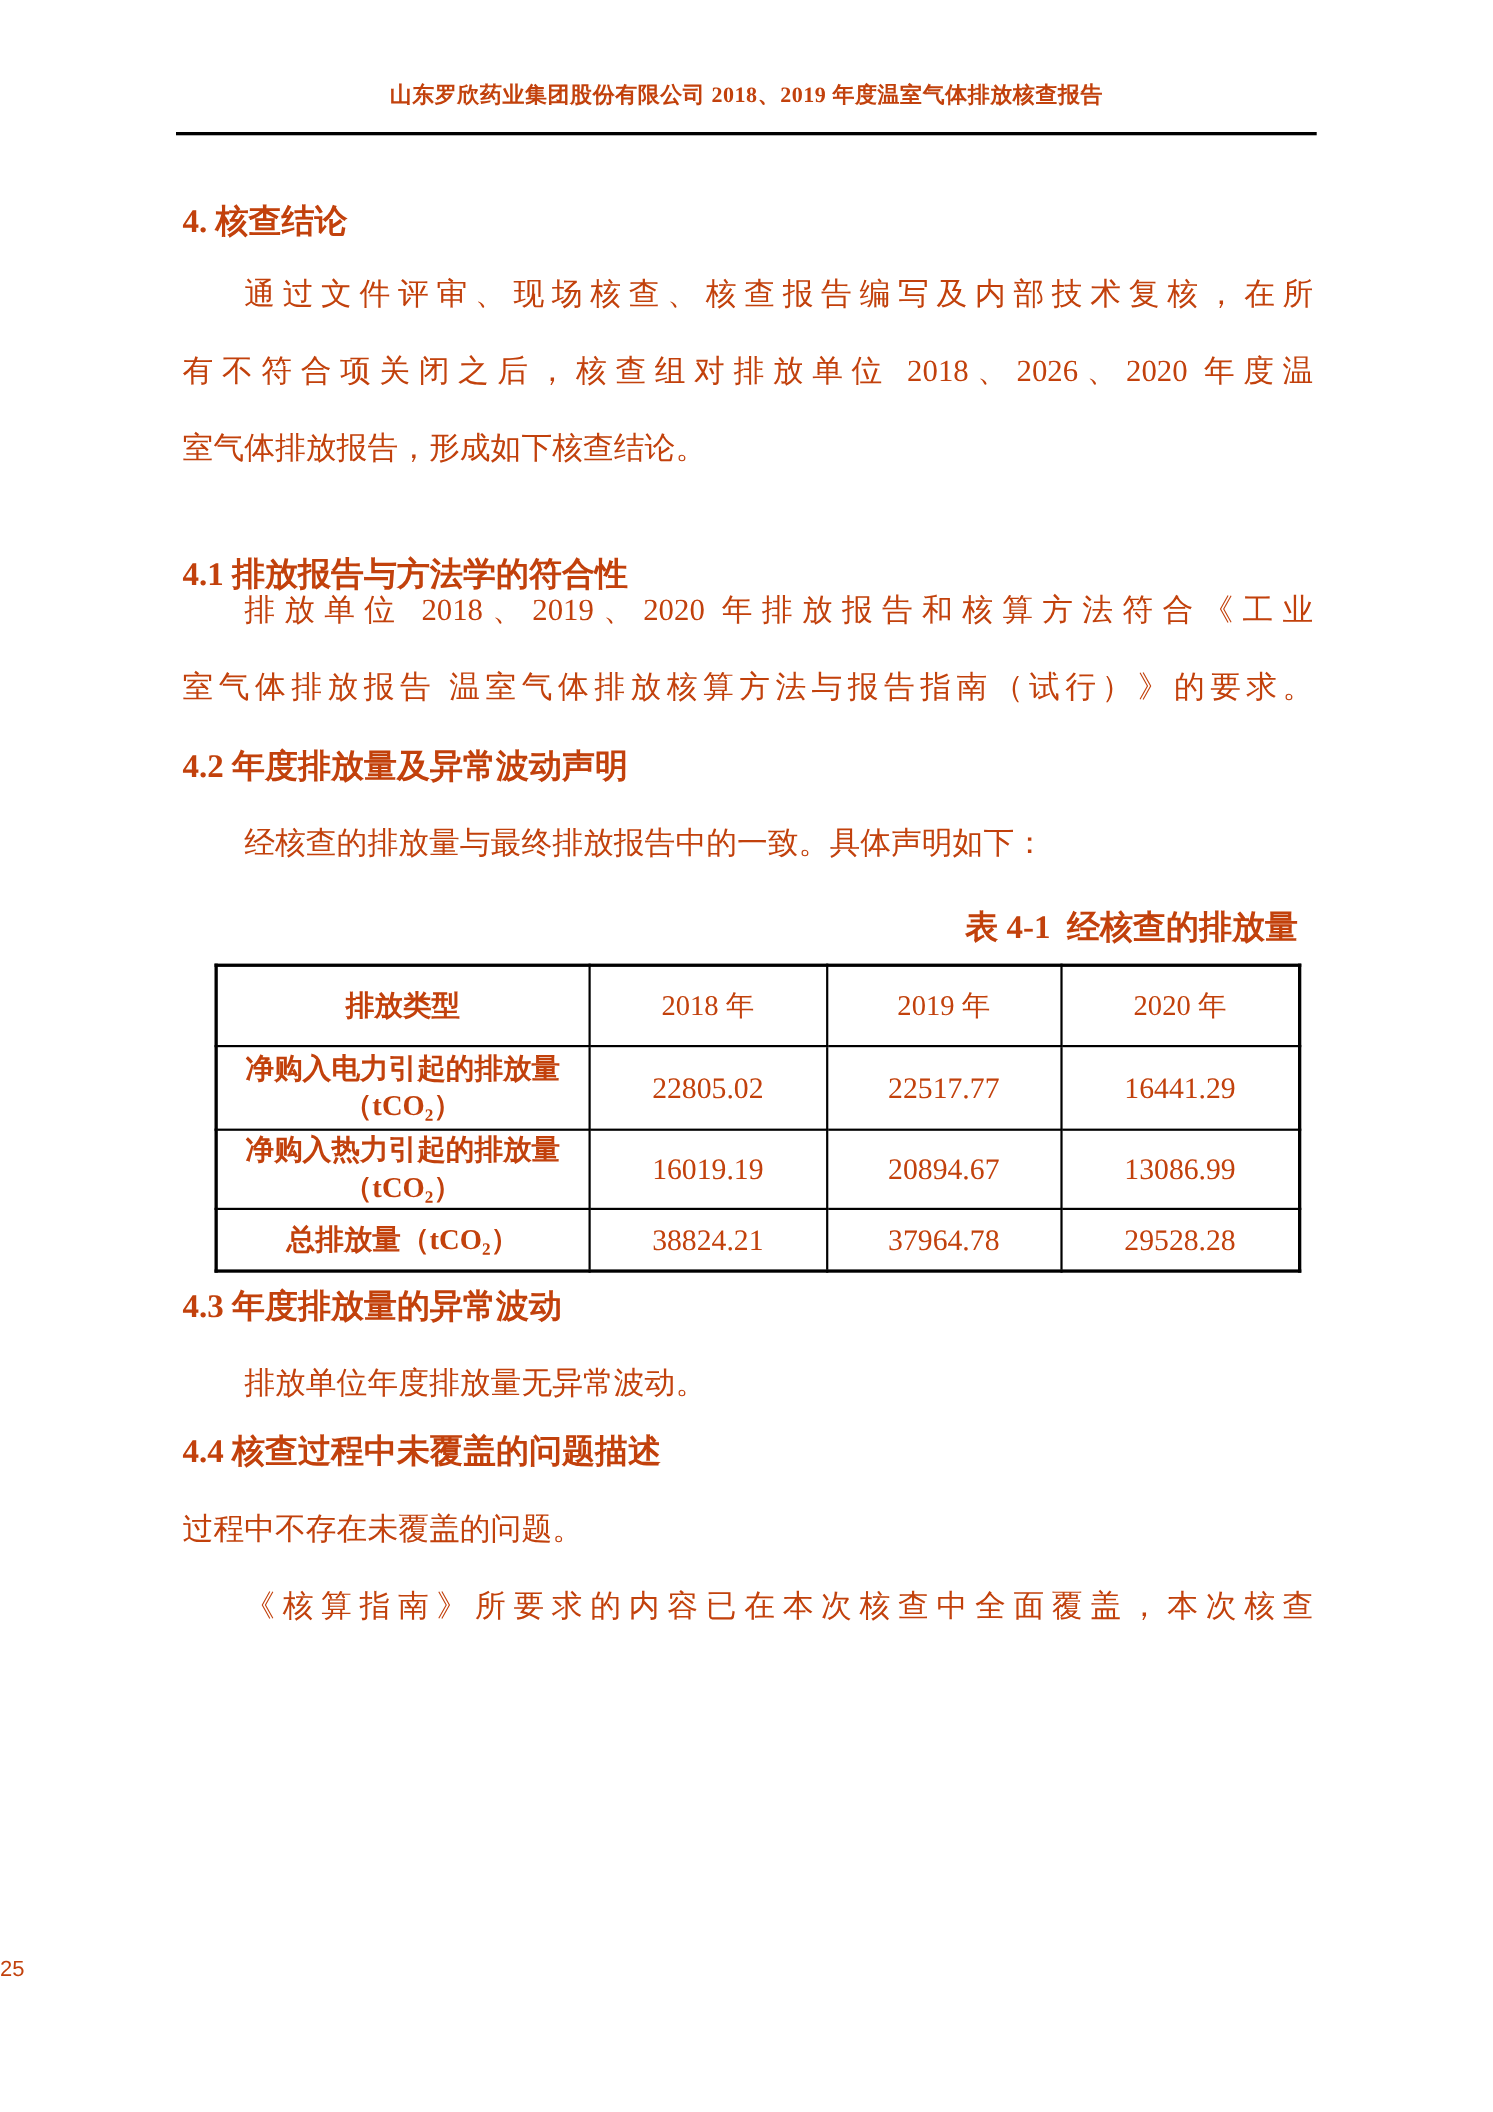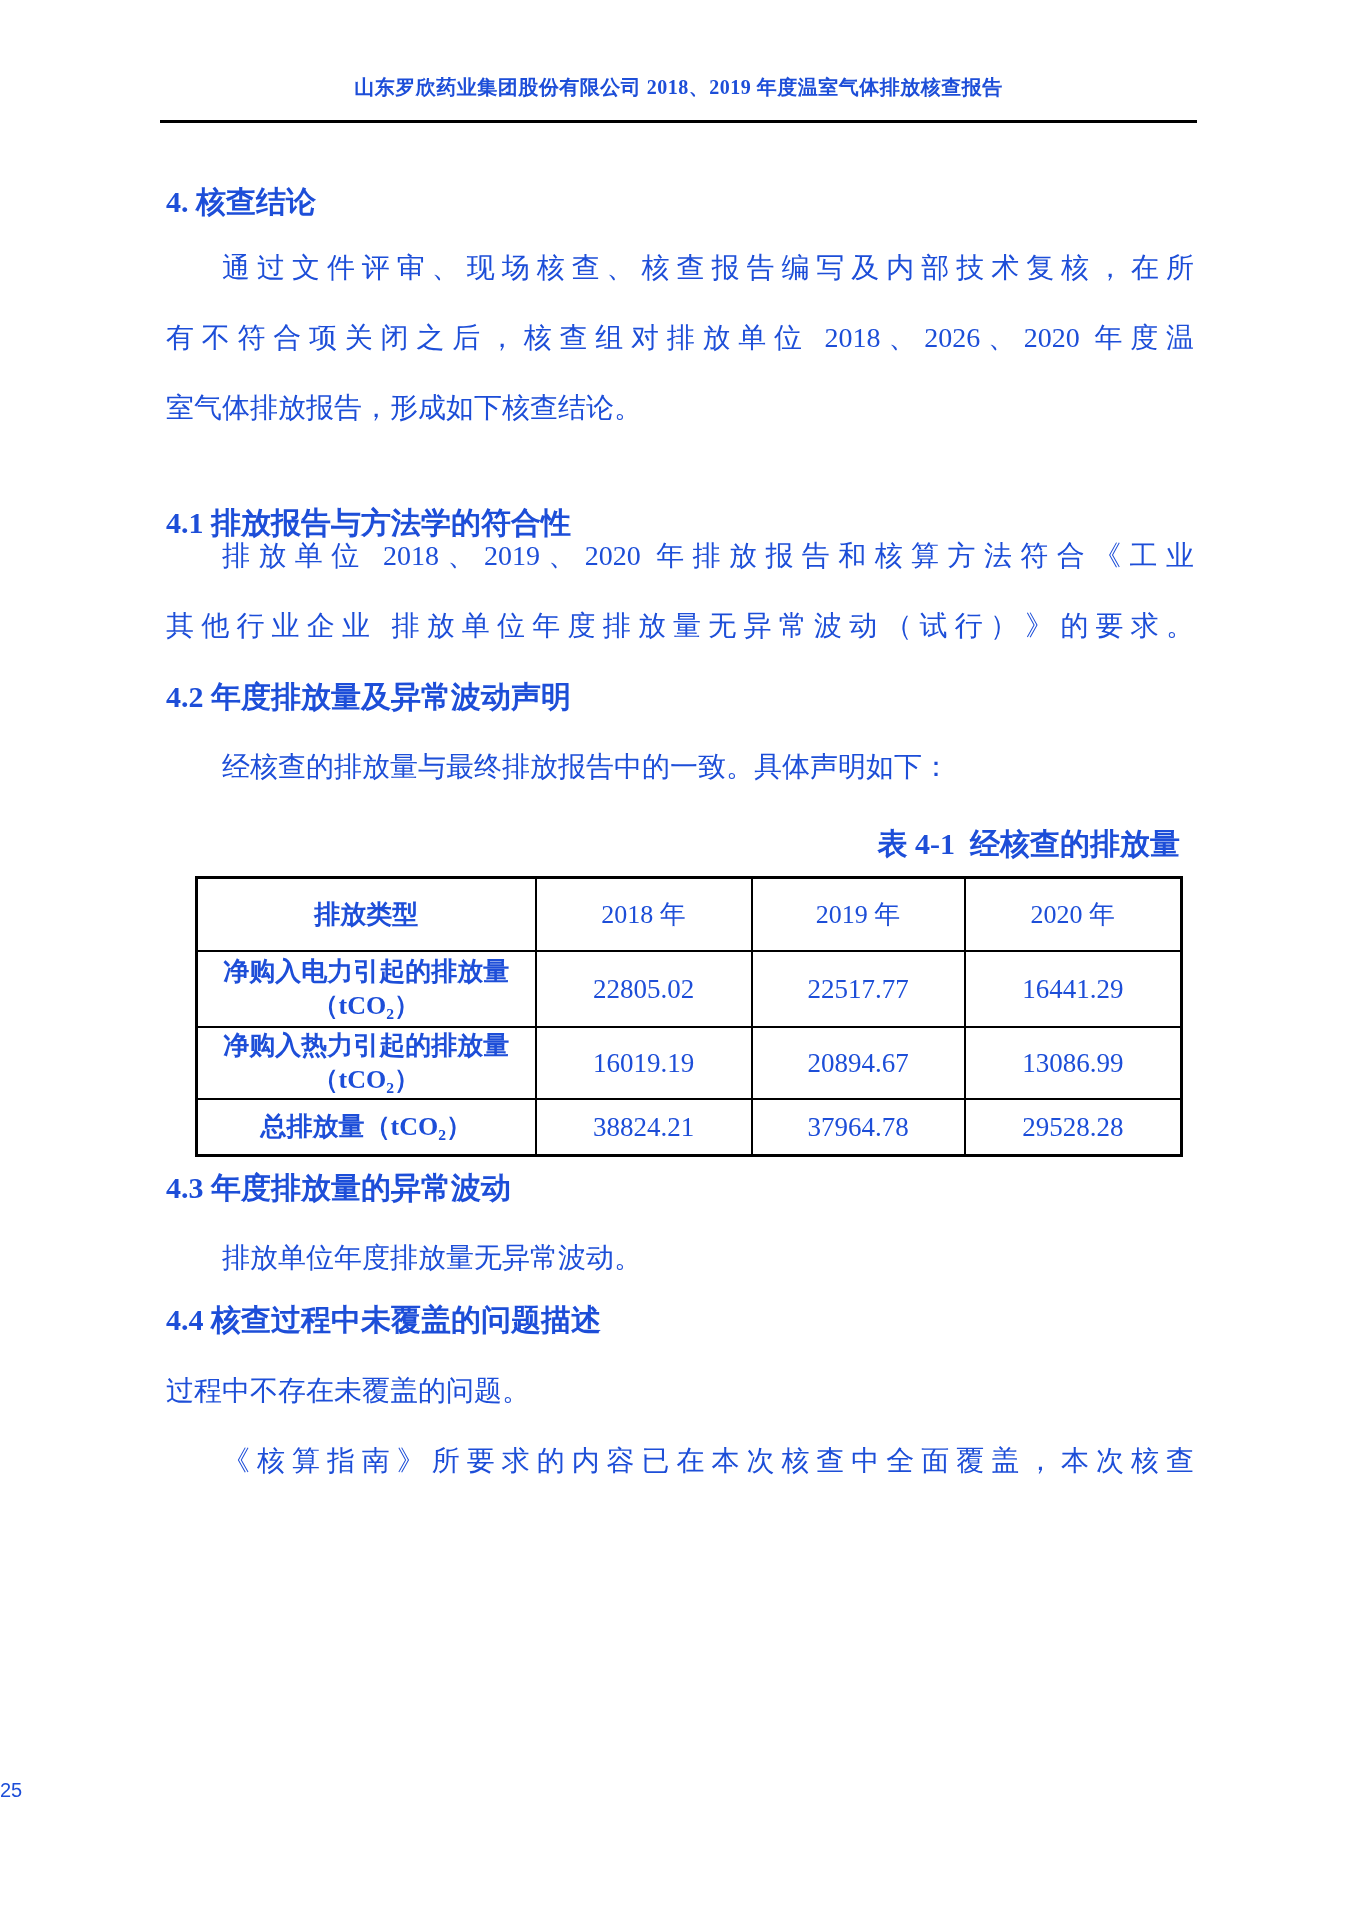--- a/index.html
+++ b/index.html
@@ -1,21 +1,21 @@
 <!DOCTYPE html>
 <html><head>
 <meta charset="utf-8">
 <style>
   html,body{margin:0;padding:0;background:#ffffff;}
   .page{
     position:relative;
     width:1357px;height:1920px;
     margin:0 auto;
     background:#ffffff;
-    color:#1d4ed8;
+    color:#c2410c;
     font-family:"Liberation Serif","DejaVu Serif",serif;
     overflow:hidden;
   }
   .abs{position:absolute;left:166px;width:1028px;}
 
   .doc-header{
     top:74px;left:120px;width:1117px;
     text-align:center;
     font-size:20px;
     font-weight:600;
@@ -80,21 +80,21 @@
   <div class="abs para" style="top:233px;">
     <span class="line ind st">通过文件评审、现场核查、核查报告编写及内部技术复核，在所</span>
     <span class="line st">有不符合项关闭之后，核查组对排放单位 2018、2026、2020 年度温</span>
     <span class="line">室气体排放报告，形成如下核查结论。</span>
   </div>
 
   <div class="abs heading" style="top:463px;margin-top:38px;">4.1 排放报告与方法学的符合性</div>
 
   <div class="abs para" style="top:521px;">
     <span class="line ind st">排放单位 2018、2019、2020 年排放报告和核算方法符合《工业</span>
-    <span class="line st">其他行业企业 排放单位年度排放量无异常波动（试行）》的要求。</span>
+    <span class="line st">室气体排放报告 温室气体排放核算方法与报告指南（试行）》的要求。</span>
   </div>
 
   <div class="abs heading" style="top:675px;">4.2 年度排放量及异常波动声明</div>
 
   <div class="abs para" style="top:732px;">
     <span class="line ind">经核查的排放量与最终排放报告中的一致。具体声明如下：</span>
   </div>
 
   <div class="table-title">表 4-1  经核查的排放量</div>
 

